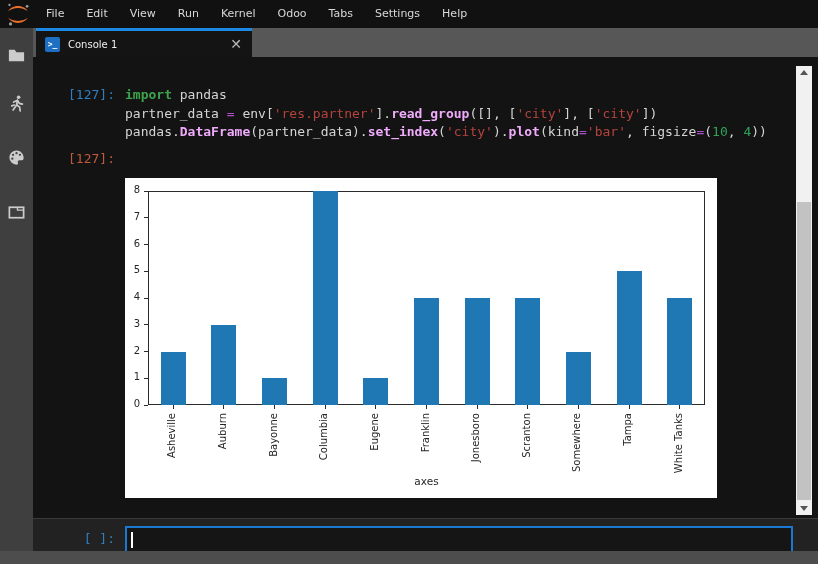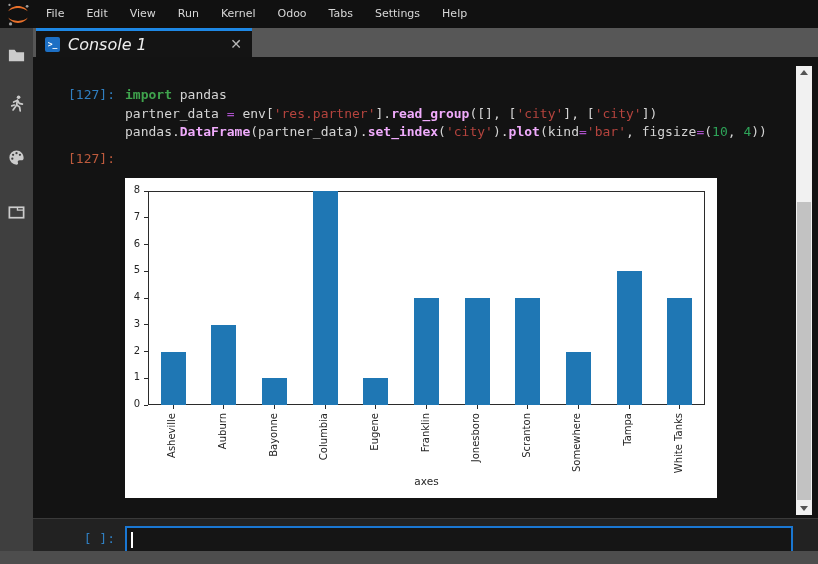--- a/index.html
+++ b/index.html
@@ -17,21 +17,21 @@
   .sidebar{position:absolute;left:0;top:28px;width:33px;height:523px;background:#3f3f3f;}
   .side-icon{position:absolute;left:7px;width:19px;height:19px;}
   .side-icon svg{width:19px;height:19px;display:block;}
 
   
   .tabbar{position:absolute;left:33px;top:28px;width:785px;height:29px;background:#575757;}
   .tab{position:absolute;left:3px;top:0;width:216px;height:29px;background:#141414;
        border-top:3px solid #1e88e5;box-sizing:border-box;display:flex;align-items:center;}
   .tab-icon{width:15px;height:15px;margin:0 8px 0 9px;background:#1d6fc4;border-radius:2px;
             color:#fff;font:bold 8px/15px "DejaVu Sans Mono",monospace;text-align:center;flex:0 0 auto;}
-  .tab-title{color:#eeeeee;font-size:16px;flex:1 1 auto;font-style:italic;}
+  .tab-title{color:#eeeeee;font-size:10px;flex:1 1 auto;}
   .tab-close{color:#b8b8b8;font-size:14px;margin-right:10px;cursor:pointer;}
 
   
   .main{position:absolute;left:33px;top:65px;width:785px;height:494px;background:#131313;}
   .prompt{position:absolute;left:0;width:82px;text-align:right;
           font:13px/18.5px "DejaVu Sans Mono",monospace;white-space:pre;}
   .prompt-in{color:#307fc1;}
   .prompt-out{color:#bf5b3d;}
   .code-lines{position:absolute;left:92px;top:21px;font:13px/18.5px "DejaVu Sans Mono",monospace;}
   .code-line{white-space:pre;}

